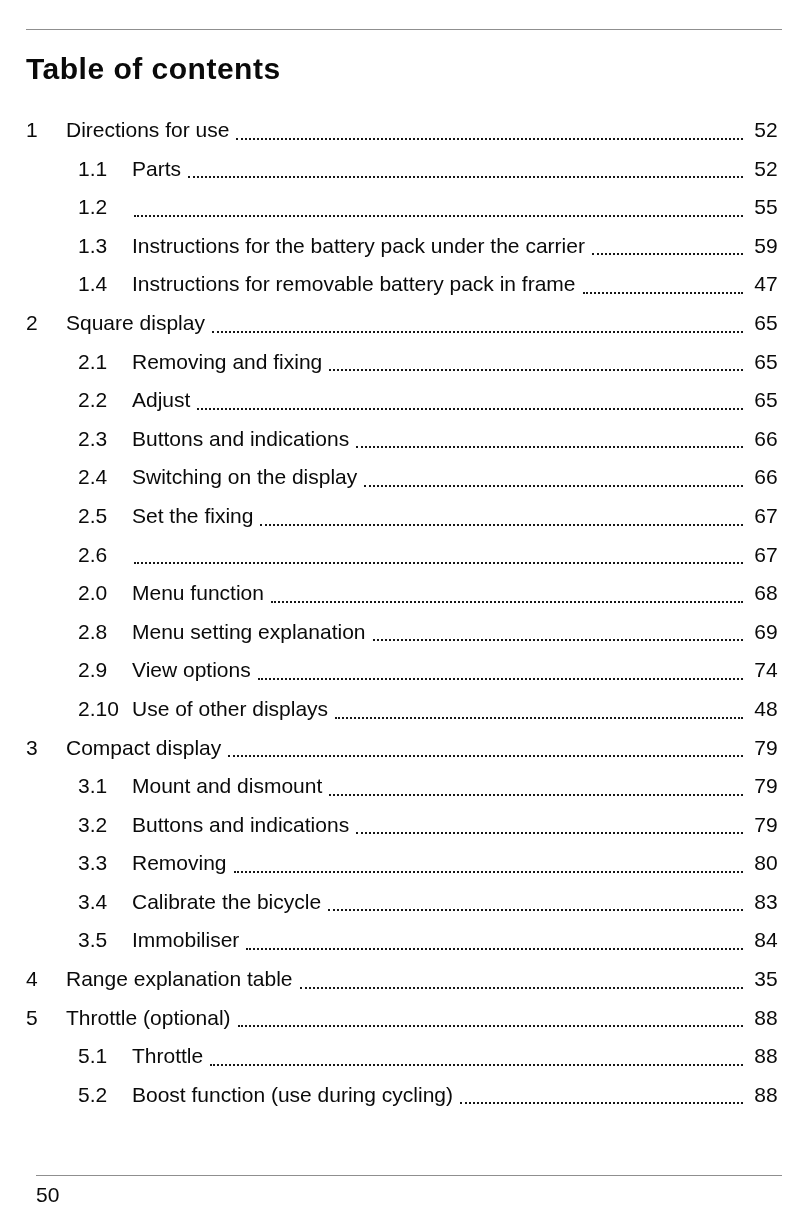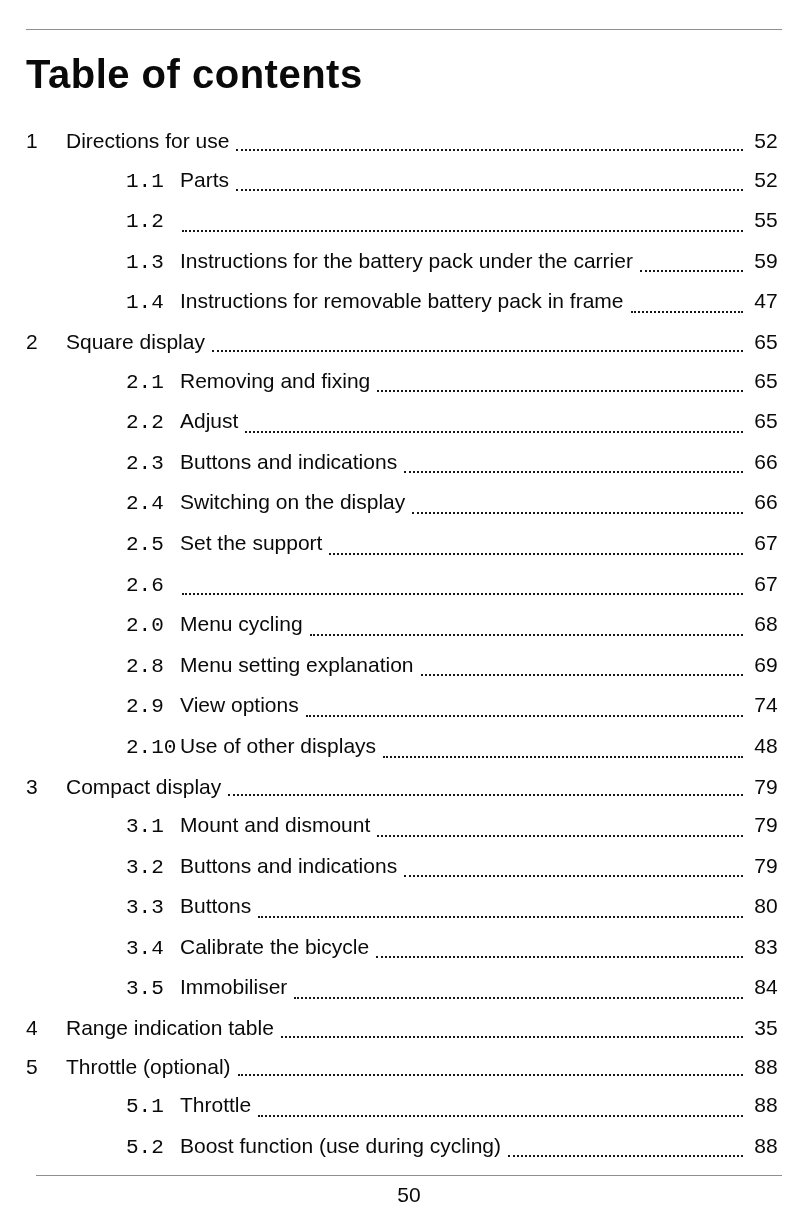--- a/index.html
+++ b/index.html
@@ -25,44 +25,43 @@
   .rule {
     border: 0;
     border-top: 1.5px solid #8f8f8f;
     height: 0;
     margin: 0;
   }
   .top-rule {
     margin-top: 29px;
   }
   h1.page-title {
-    font-size: 40px;
+    font-size: 30px;
     font-weight: bold;
     letter-spacing: 0.5px;
     margin: 22px 0 26px 0;
     line-height: 1.1;
   }
   .toc {
     width: 100%;
   }
   .toc-row {
     display: flex;
     align-items: baseline;
     font-size: 21px;
     line-height: 38.6px;
     white-space: nowrap;
   }
   .toc-row .num {
     flex: none;
     width: 40px;
   }
   .toc-row.sub .num {
-    margin-left: 100px;
+    margin-left: 52px;
     width: 54px;
-    font-family: Liberation Mono, monospace;
   }
   .toc-row .title {
     flex: none;
     padding-right: 5px;
   }
   .toc-row .leader {
     flex: 1 1 auto;
     position: relative;
     min-width: 10px;
     align-self: stretch;
@@ -80,21 +79,21 @@
     min-width: 32px;
     text-align: center;
     padding-left: 3px;
   }
   .footer {
     position: absolute;
     left: 36px;
     right: 26px;
     top: 1146px;
     border-top: 1.5px solid #8f8f8f;
-    text-align: center;
+    text-align: left;
   }
   .footer .pageno {
     display: inline-block;
     margin-top: 7px;
     font-size: 21px;
   }
 </style>
 </head>
 <body>
 
@@ -159,32 +158,32 @@
         <span class="pagenum">66</span>
       </div>
       <div class="toc-row sub">
         <span class="num">2.4</span>
         <span class="title">Switching on the display</span>
         <span class="leader"></span>
         <span class="pagenum">66</span>
       </div>
       <div class="toc-row sub">
         <span class="num">2.5</span>
-        <span class="title">Set the support</span>
+        <span class="title">Set the fixing</span>
         <span class="leader"></span>
         <span class="pagenum">67</span>
       </div>
       <div class="toc-row sub">
         <span class="num">2.6</span>
         <span class="leader"></span>
         <span class="pagenum">67</span>
       </div>
       <div class="toc-row sub">
         <span class="num">2.0</span>
-        <span class="title">Menu cycling</span>
+        <span class="title">Menu function</span>
         <span class="leader"></span>
         <span class="pagenum">68</span>
       </div>
       <div class="toc-row sub">
         <span class="num">2.8</span>
         <span class="title">Menu setting explanation</span>
         <span class="leader"></span>
         <span class="pagenum">69</span>
       </div>
       <div class="toc-row sub">
@@ -212,39 +211,39 @@
         <span class="pagenum">79</span>
       </div>
       <div class="toc-row sub">
         <span class="num">3.2</span>
         <span class="title">Buttons and indications</span>
         <span class="leader"></span>
         <span class="pagenum">79</span>
       </div>
       <div class="toc-row sub">
         <span class="num">3.3</span>
-        <span class="title">Buttons</span>
+        <span class="title">Removing</span>
         <span class="leader"></span>
         <span class="pagenum">80</span>
       </div>
       <div class="toc-row sub">
         <span class="num">3.4</span>
         <span class="title">Calibrate the bicycle</span>
         <span class="leader"></span>
         <span class="pagenum">83</span>
       </div>
       <div class="toc-row sub">
         <span class="num">3.5</span>
         <span class="title">Immobiliser</span>
         <span class="leader"></span>
         <span class="pagenum">84</span>
       </div>
       <div class="toc-row">
         <span class="num">4</span>
-        <span class="title">Range indication table</span>
+        <span class="title">Range explanation table</span>
         <span class="leader"></span>
         <span class="pagenum">35</span>
       </div>
       <div class="toc-row">
         <span class="num">5</span>
         <span class="title">Throttle (optional)</span>
         <span class="leader"></span>
         <span class="pagenum">88</span>
       </div>
       <div class="toc-row sub">

